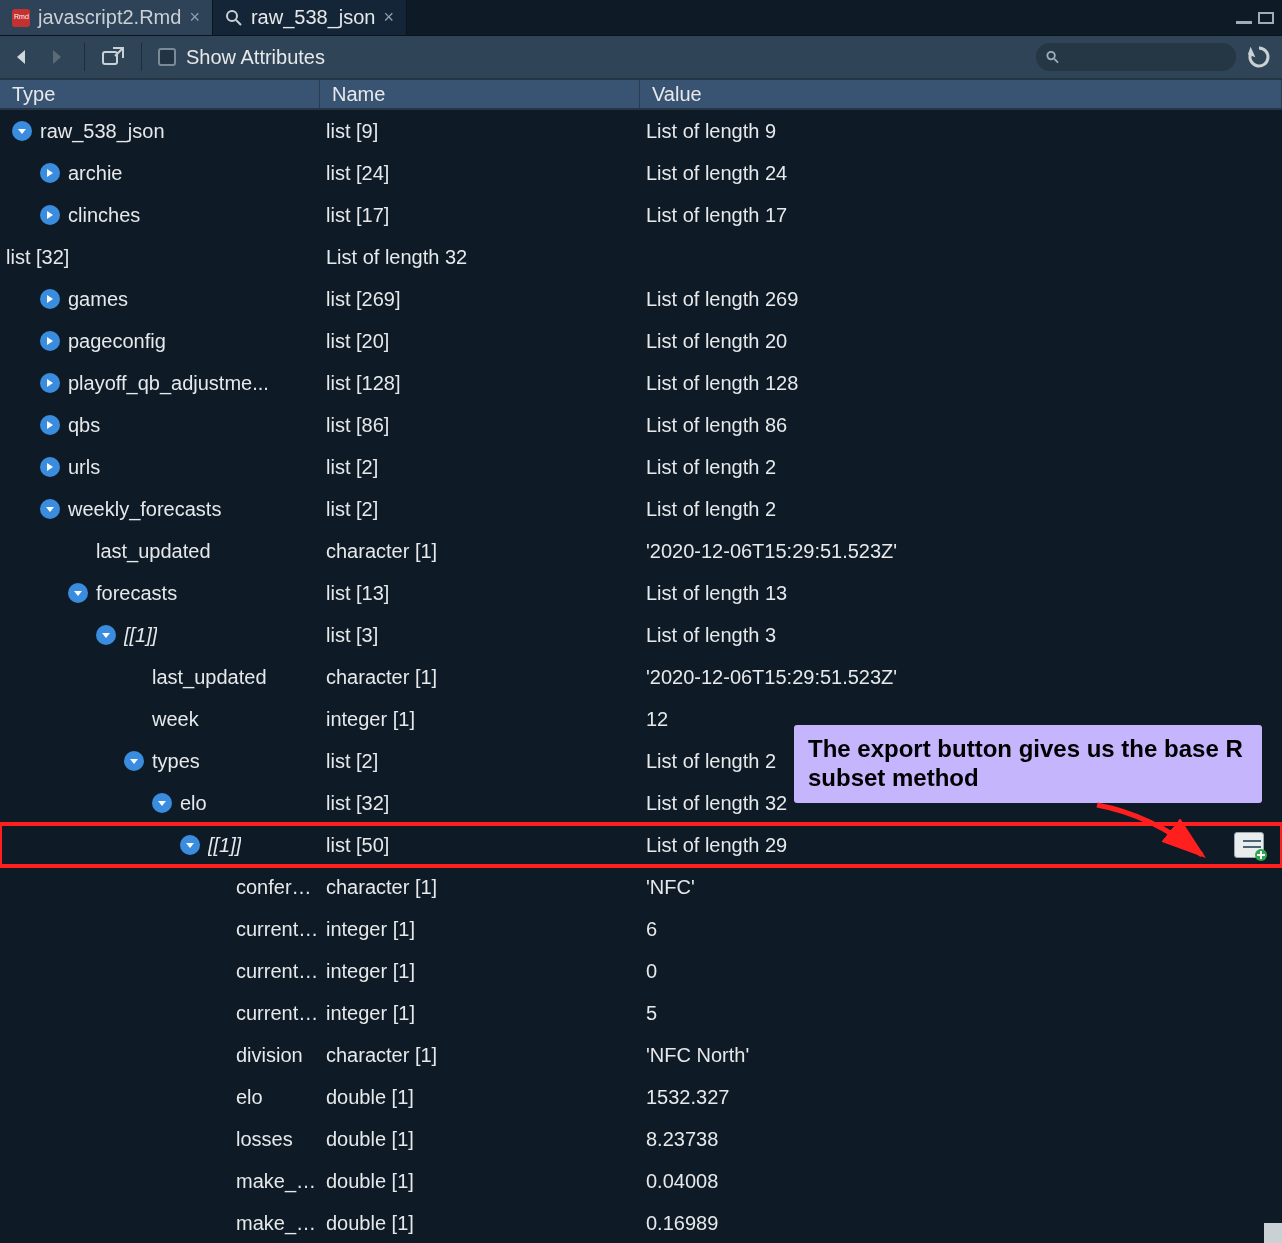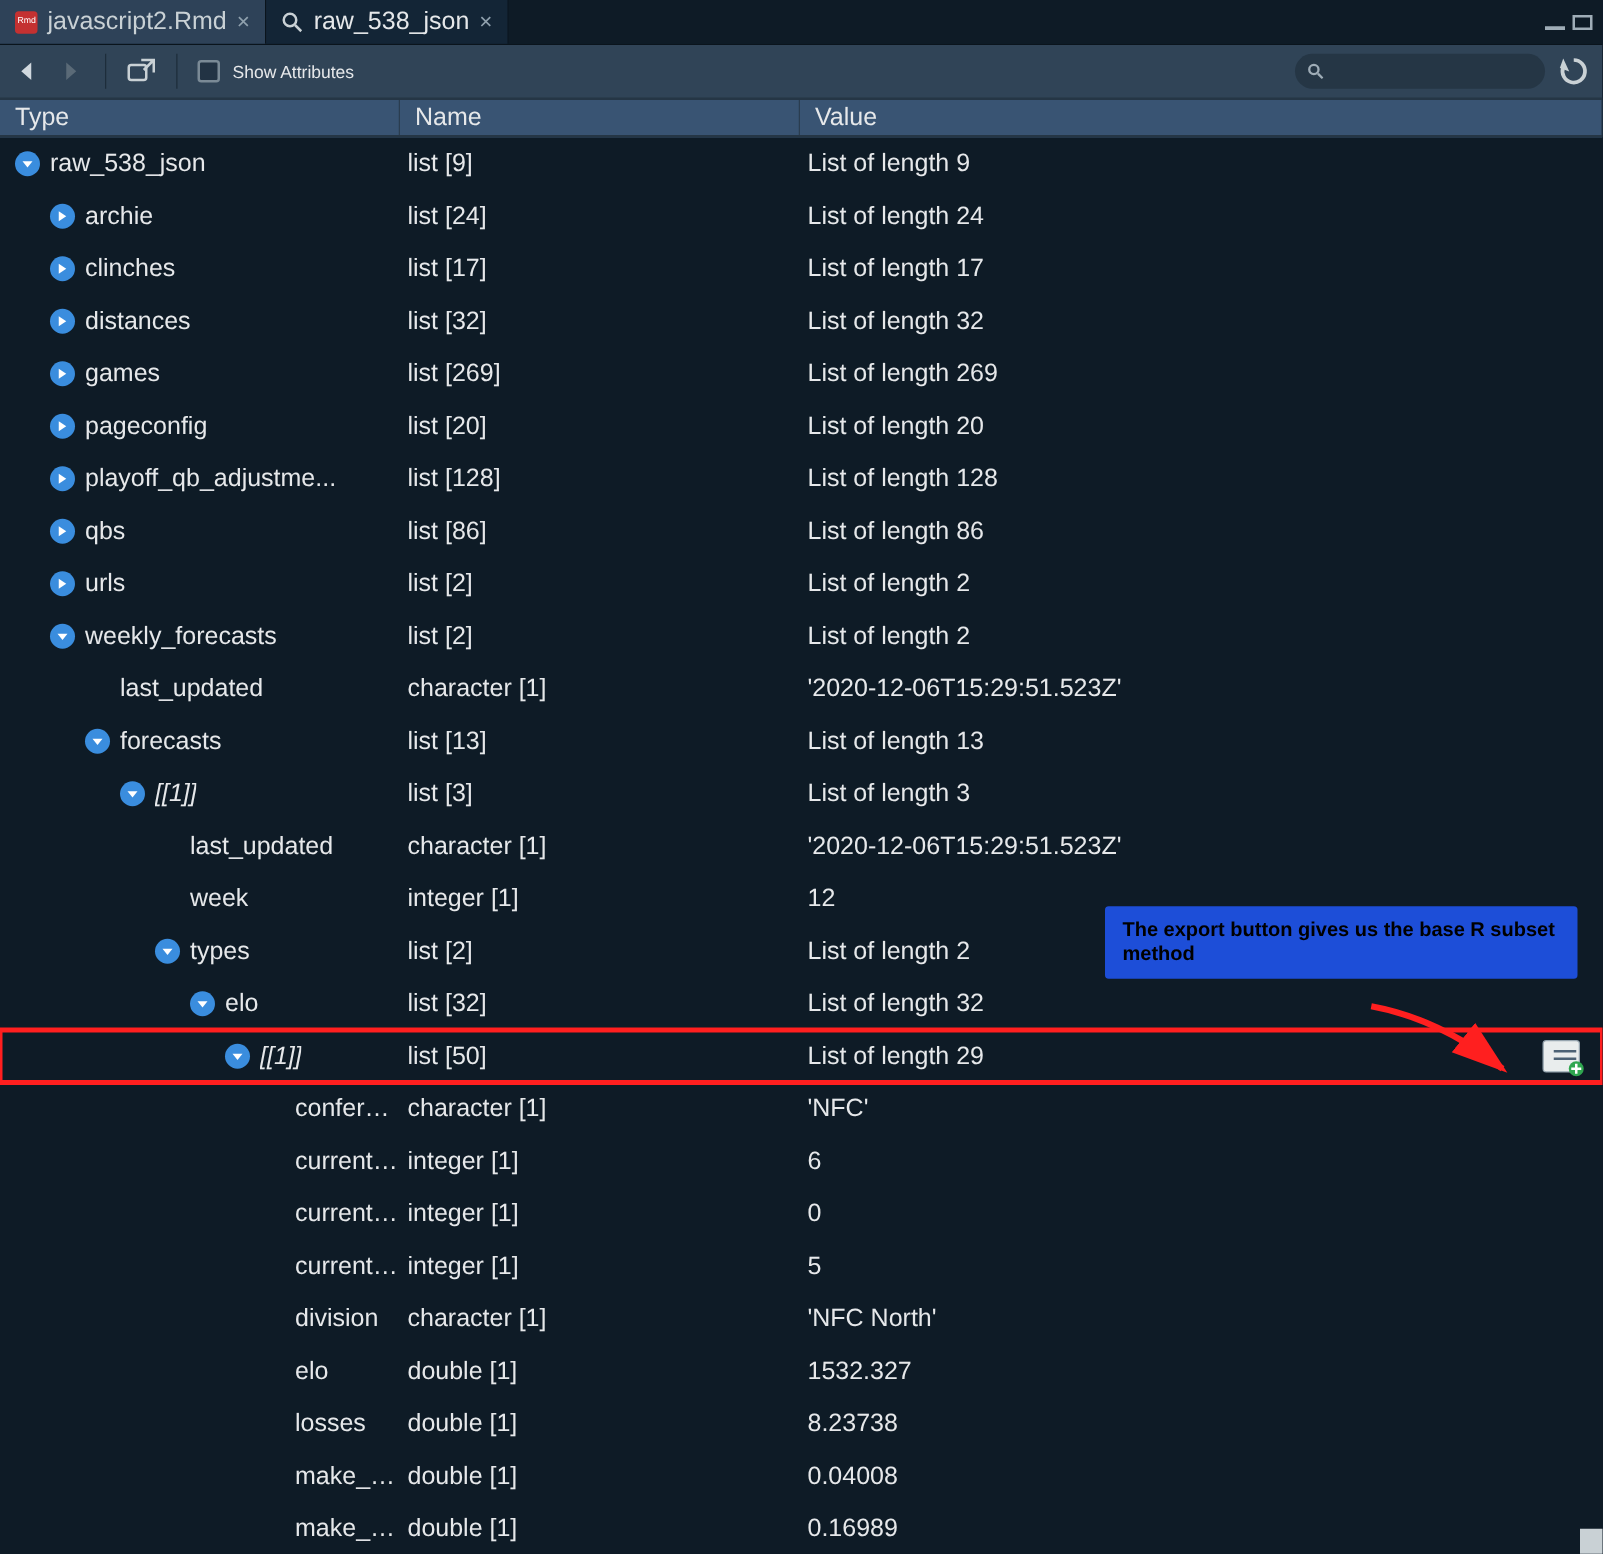--- a/index.html
+++ b/index.html
@@ -50,21 +50,21 @@
       background: #304457;
       border-bottom: 2px solid #253645;
       gap: 10px;
     }
     .sep { width:1px; height:28px; background:#1d2d3b; margin:0 6px; }
     .arrow-btn { width:24px; height:24px; display:inline-flex; align-items:center; justify-content:center; }
     .open-window-icon svg { display:block; }
     .checkbox {
       width: 18px; height: 18px; border: 2px solid #7a8a96; border-radius: 3px; display:inline-block; background:#223344;
     }
-    .toolbar-label { font-size: 14px; }
+    .toolbar-label { font-size: 20px; }
     .toolbar-spacer { flex:1; }
     .search-box {
       display: flex; align-items:center; width:200px; height:28px; background:#253645;
       border-radius:14px; padding:0 10px; color:#9fadb7;
     }
     .search-box input { background:transparent; border:none; outline:none; width:100%; color:#e6e8ea; font-size:14px; }
     .refresh-btn svg { display:block; }
 
     
     .col-headers {
@@ -130,27 +130,27 @@
     .export-btn .lines::after { top:9px; width:18px; }
 
     
     .annotation {
       position: absolute;
       right: 20px;
       top: 725px;
       z-index: 10;
     }
     .annotation-box {
-      background: #1d4ed8;
+      background: #c4b5fd;
       color: #000;
       font-weight: 700;
-      font-size: 16px;
+      font-size: 24px;
       padding: 10px 14px;
       border-radius: 3px;
-      width: 378px;
+      width: 468px;
       line-height: 1.2;
     }
     .annotation-arrow {
       position: absolute;
       right: 50px;
       top: 75px;
     }
 
     
     .scroll-thumb {
@@ -267,28 +267,20 @@
           </svg>
         </span>
         <span class="name-text">clinches</span>
       </div>
       <div class="type-cell">list [17]</div>
       <div class="value-cell">
         <span>List of length 17</span>
       </div>
     </div>
     <div class="row" style="--indent: 28px;">
-      <div class="name-cell">
-        <span class="expander collapsed">
-          <svg width="10" height="10" viewBox="0 0 10 10">
-            <path d="M2 1 L8 5 L2 9 Z" fill="#fff"></path>
-          </svg>
-        </span>
-        <span class="name-text">distances</span>
-      </div>
       <div class="type-cell">list [32]</div>
       <div class="value-cell">
         <span>List of length 32</span>
       </div>
     </div>
     <div class="row" style="--indent: 28px;">
       <div class="name-cell">
         <span class="expander collapsed">
           <svg width="10" height="10" viewBox="0 0 10 10">
             <path d="M2 1 L8 5 L2 9 Z" fill="#fff"></path>

